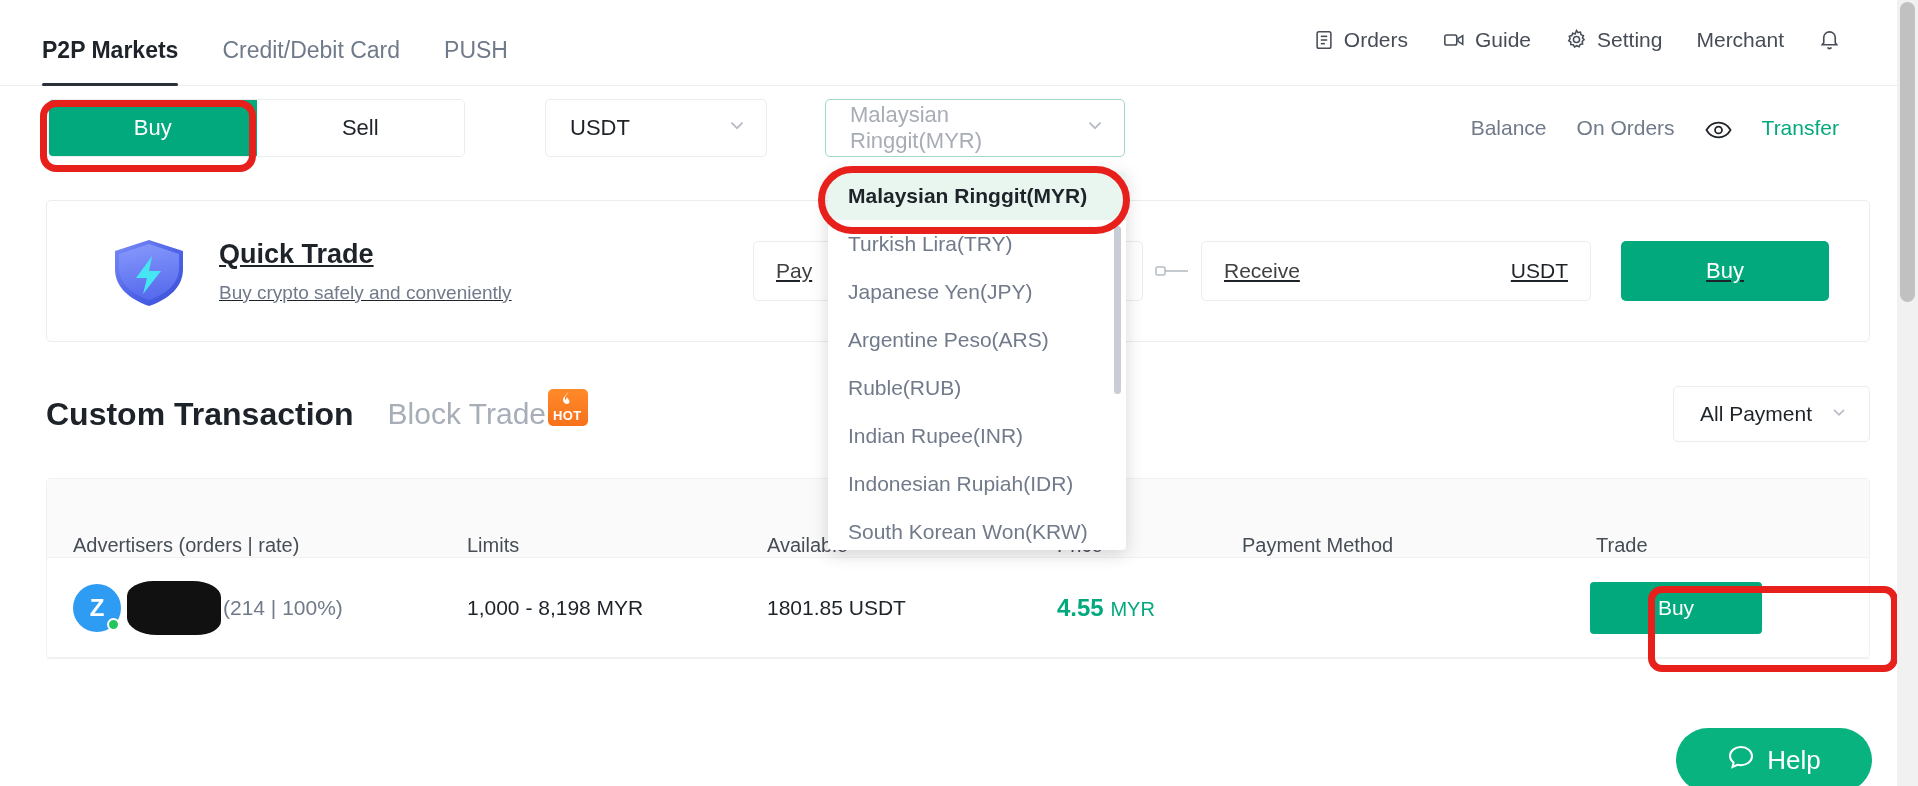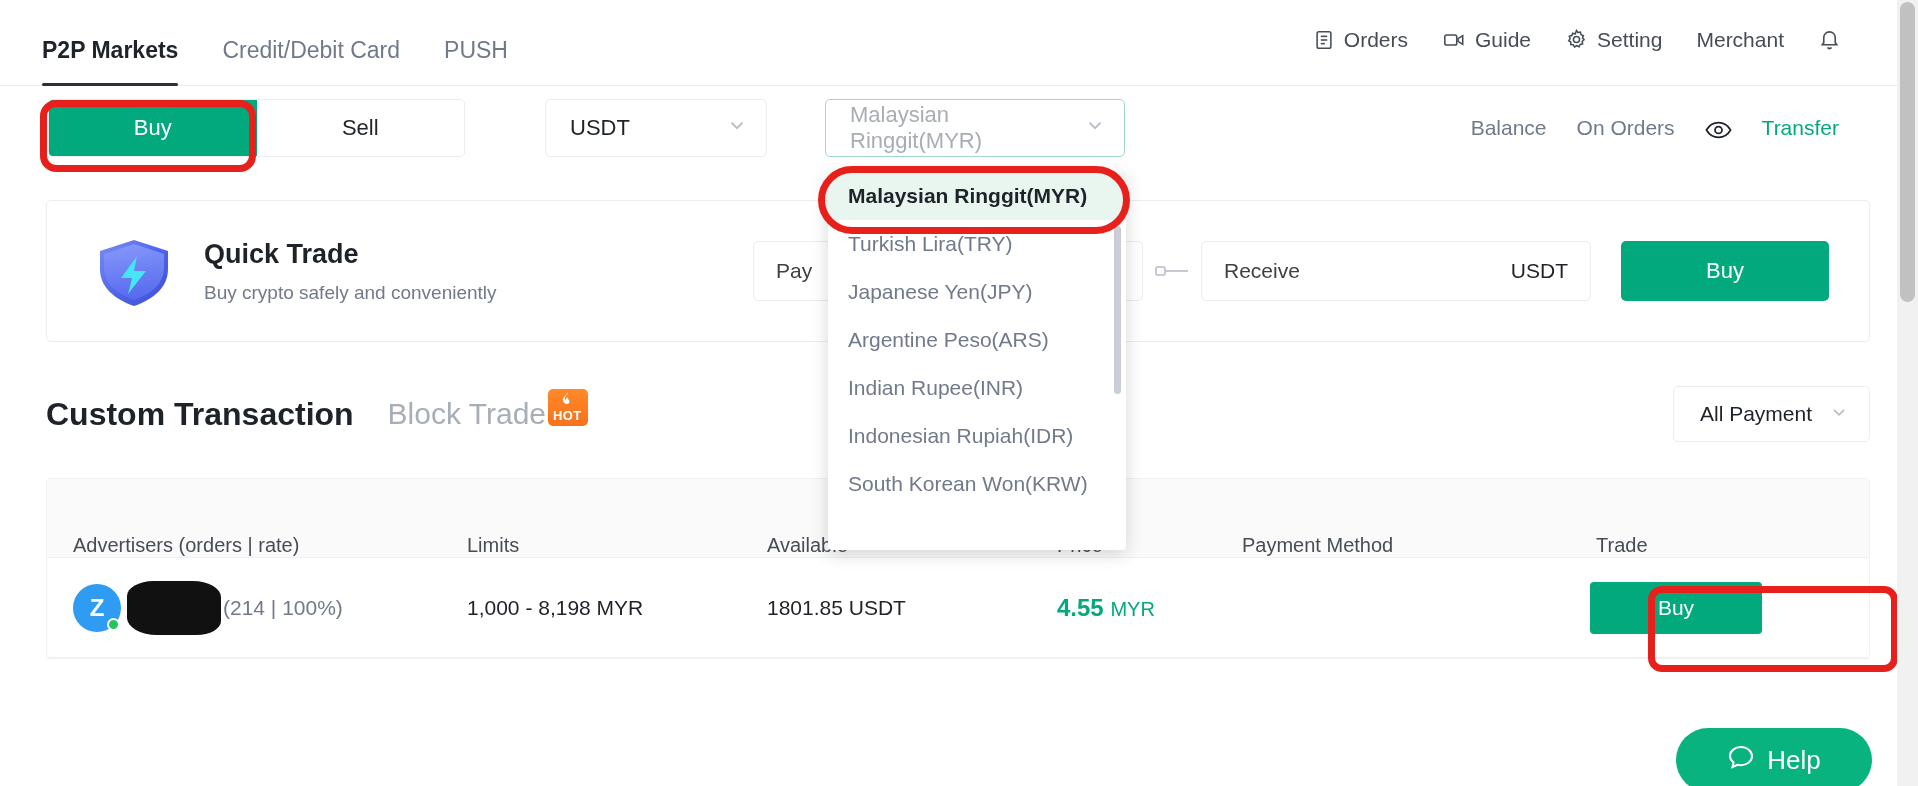--- a/index.html
+++ b/index.html
@@ -68,21 +68,21 @@
     margin-left: auto; display: flex; align-items: flex-end; gap: 30px;
     font-size: 21px; color: #707a8a; padding-right: 10px;
   }
   .bal-area .eye { color: #1e2329; display:flex; align-items:center; }
   .bal-area .transfer { color: #02a97d; cursor: pointer; }
 
   
   .qt-card {
     margin: 30px 48px 0 46px; height: 142px;
     border: 1px solid #eaecef; border-radius: 5px;
-    display: flex; align-items: center; padding: 0 40px 0 41px;
+    display: flex; align-items: center; padding: 0 40px 0 56px; text-decoration: underline;
   }
   .qt-icon { width: 92px; height: 72px; position: relative; flex: none; }
   .qt-text { margin-left: 24px; }
   .qt-title { font-size: 27px; font-weight: 600; color: #1e2329; }
   .qt-sub { font-size: 19px; color: #707a8a; margin-top: 12px; }
 
   .qt-fields { margin-left: auto; display: flex; align-items: center; }
   .qt-input {
     height: 60px; border: 1px solid #eaecef; border-radius: 5px;
     display: flex; align-items: center; justify-content: space-between;
@@ -420,20 +420,21 @@
       </div>
     </div>
   </div>
   <div class="tbl-bottom2"></div>
 
   <div class="fiat-menu">
     <div class="fiat-item selected">Malaysian Ringgit(MYR)</div>
     <div class="fiat-item">Turkish Lira(TRY)</div>
     <div class="fiat-item">Japanese Yen(JPY)</div>
     <div class="fiat-item">Argentine Peso(ARS)</div>
+    <div class="fiat-item">Ruble(RUB)</div>
     <div class="fiat-item">Indian Rupee(INR)</div>
     <div class="fiat-item">Indonesian Rupiah(IDR)</div>
     <div class="fiat-item">South Korean Won(KRW)</div>
     <div class="fiat-scroll"></div>
   </div>
 
   <div class="ring" style="left:40px; top:100px; width:216px; height:72px; border-radius:16px;"></div>
   <div class="ring" style="left:818px; top:166px; width:312px; height:68px; border-radius:34px;"></div>
   <div class="ring" style="left:1648px; top:586px; width:250px; height:86px; border-radius:14px;"></div>
 

